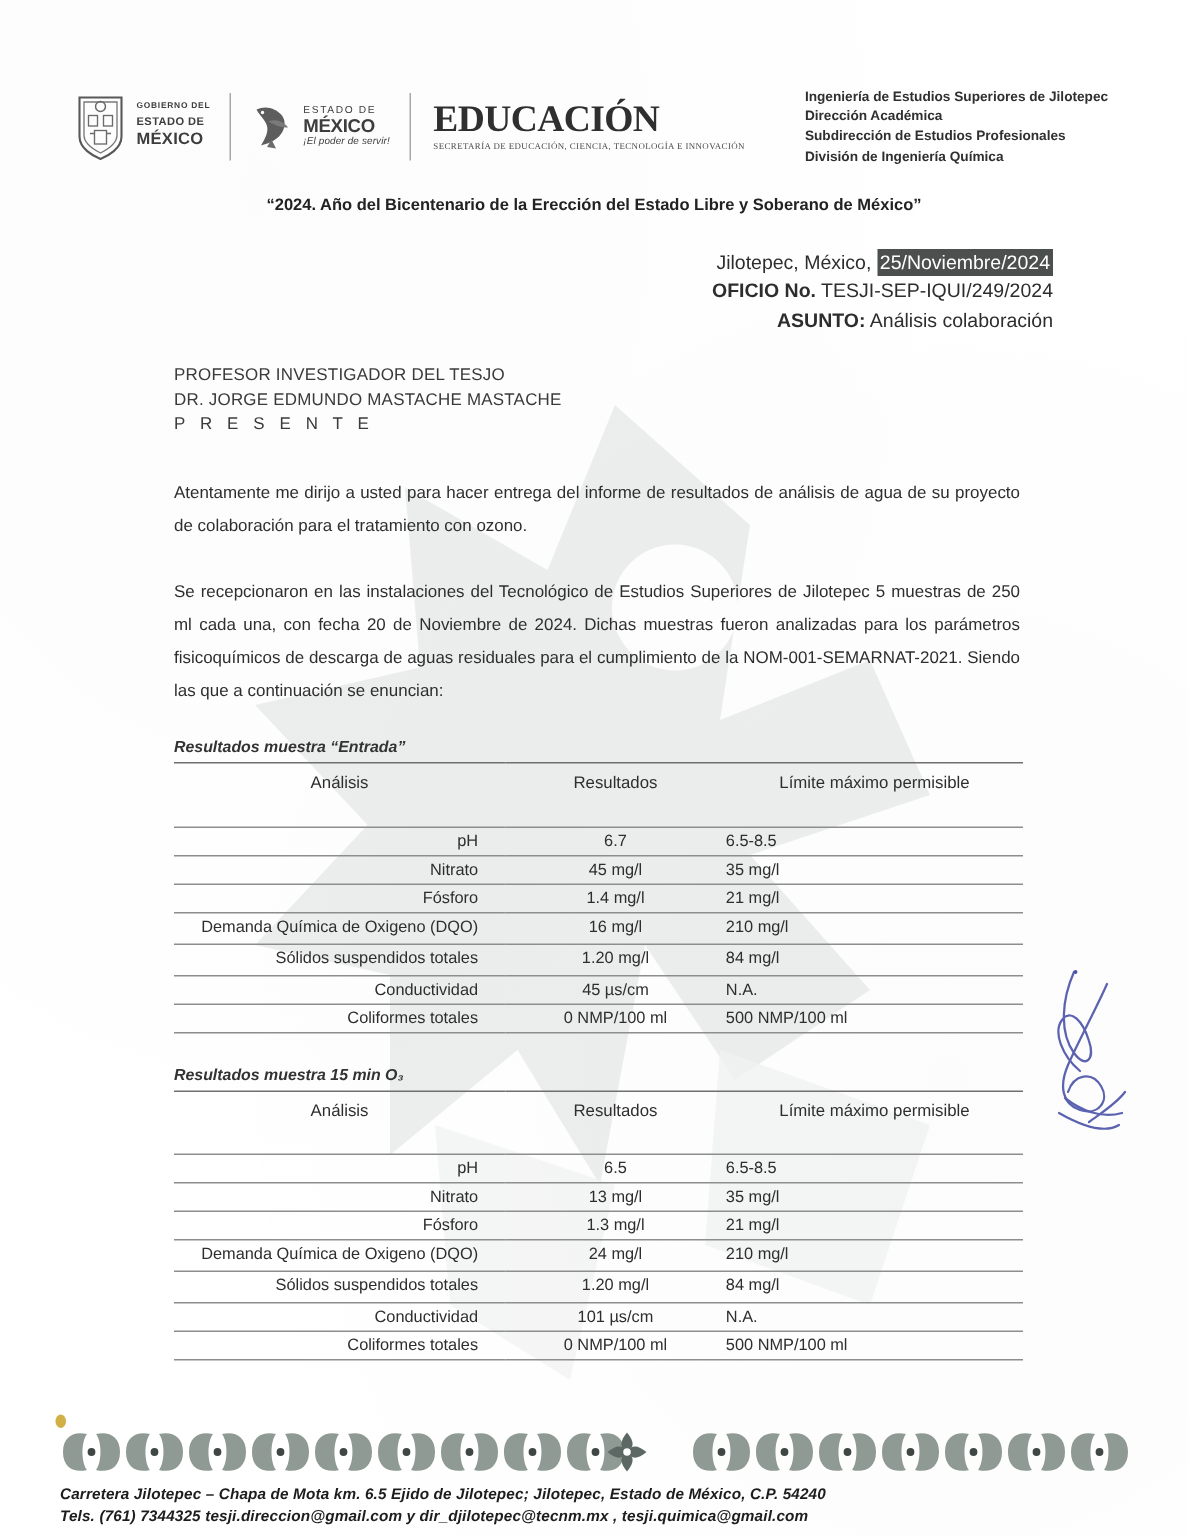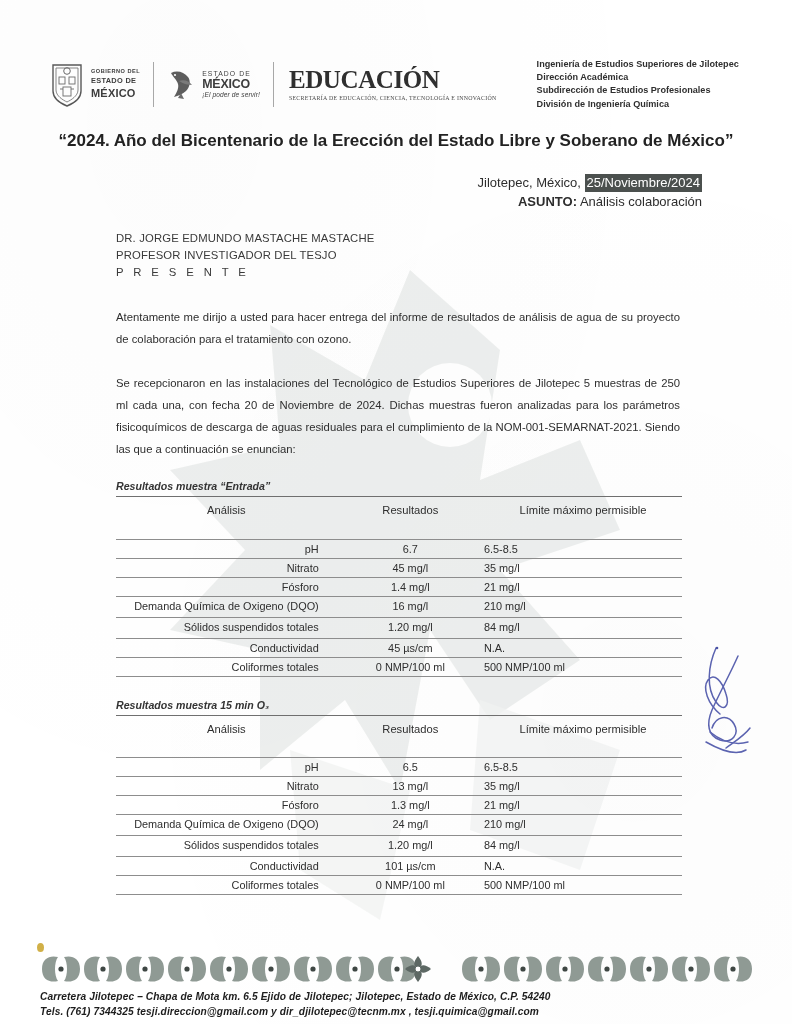--- a/index.html
+++ b/index.html
@@ -72,21 +72,21 @@
 
   .header-right {
     margin-left: 40px;
     font-size: 9.1px; line-height: 1.45; color: #2f2f2f;
     font-weight: 600;
   }
 
   
   .doc-title {
     text-align: center;
-    font-size: 17px; font-weight: 700;
+    font-size: 11px; font-weight: 700;
     color: #222;
     margin: 20px 0 0 0;
     padding: 0 40px;
   }
 
   
   .meta-block {
     margin-top: 22px;
     padding-right: 90px;
     text-align: right;
@@ -250,28 +250,32 @@
     </div>
   </div>
 
   <div class="doc-title">“2024. Año del Bicentenario de la Erección del Estado Libre y Soberano de México”</div>
 
   <div class="meta-block">
     <div class="line">
       <span>Jilotepec, México, </span><span class="hl">25/Noviembre/2024</span>
     </div>
     <div class="line">
+      <span class="meta-label">OFICIO No.</span>
+      <span>TESJI-SEP-IQUI/249/2024</span>
+    </div>
+    <div class="line">
       <span class="meta-label">ASUNTO:</span>
       <span>Análisis colaboración</span>
     </div>
   </div>
 
   <div class="addressee">
+    <div>PROFESOR INVESTIGADOR DEL TESJO</div>
     <div>DR. JORGE EDMUNDO MASTACHE MASTACHE</div>
-    <div>PROFESOR INVESTIGADOR DEL TESJO</div>
     <div class="presente">P R E S E N T E</div>
   </div>
 
   <div class="body-text">
     <p>Atentamente me dirijo a usted para hacer entrega del informe de resultados de análisis de agua de su proyecto de colaboración para el tratamiento con ozono.</p>
     <p>Se recepcionaron en las instalaciones del Tecnológico de Estudios Superiores de Jilotepec 5 muestras de 250 ml cada una, con fecha 20 de Noviembre de 2024. Dichas muestras fueron analizadas para los parámetros fisicoquímicos de descarga de aguas residuales para el cumplimiento de la NOM-001-SEMARNAT-2021. Siendo las que a continuación se enuncian:</p>
   </div>
 
   <div class="table-block">
     <div class="table-caption">Resultados muestra “Entrada”</div>

